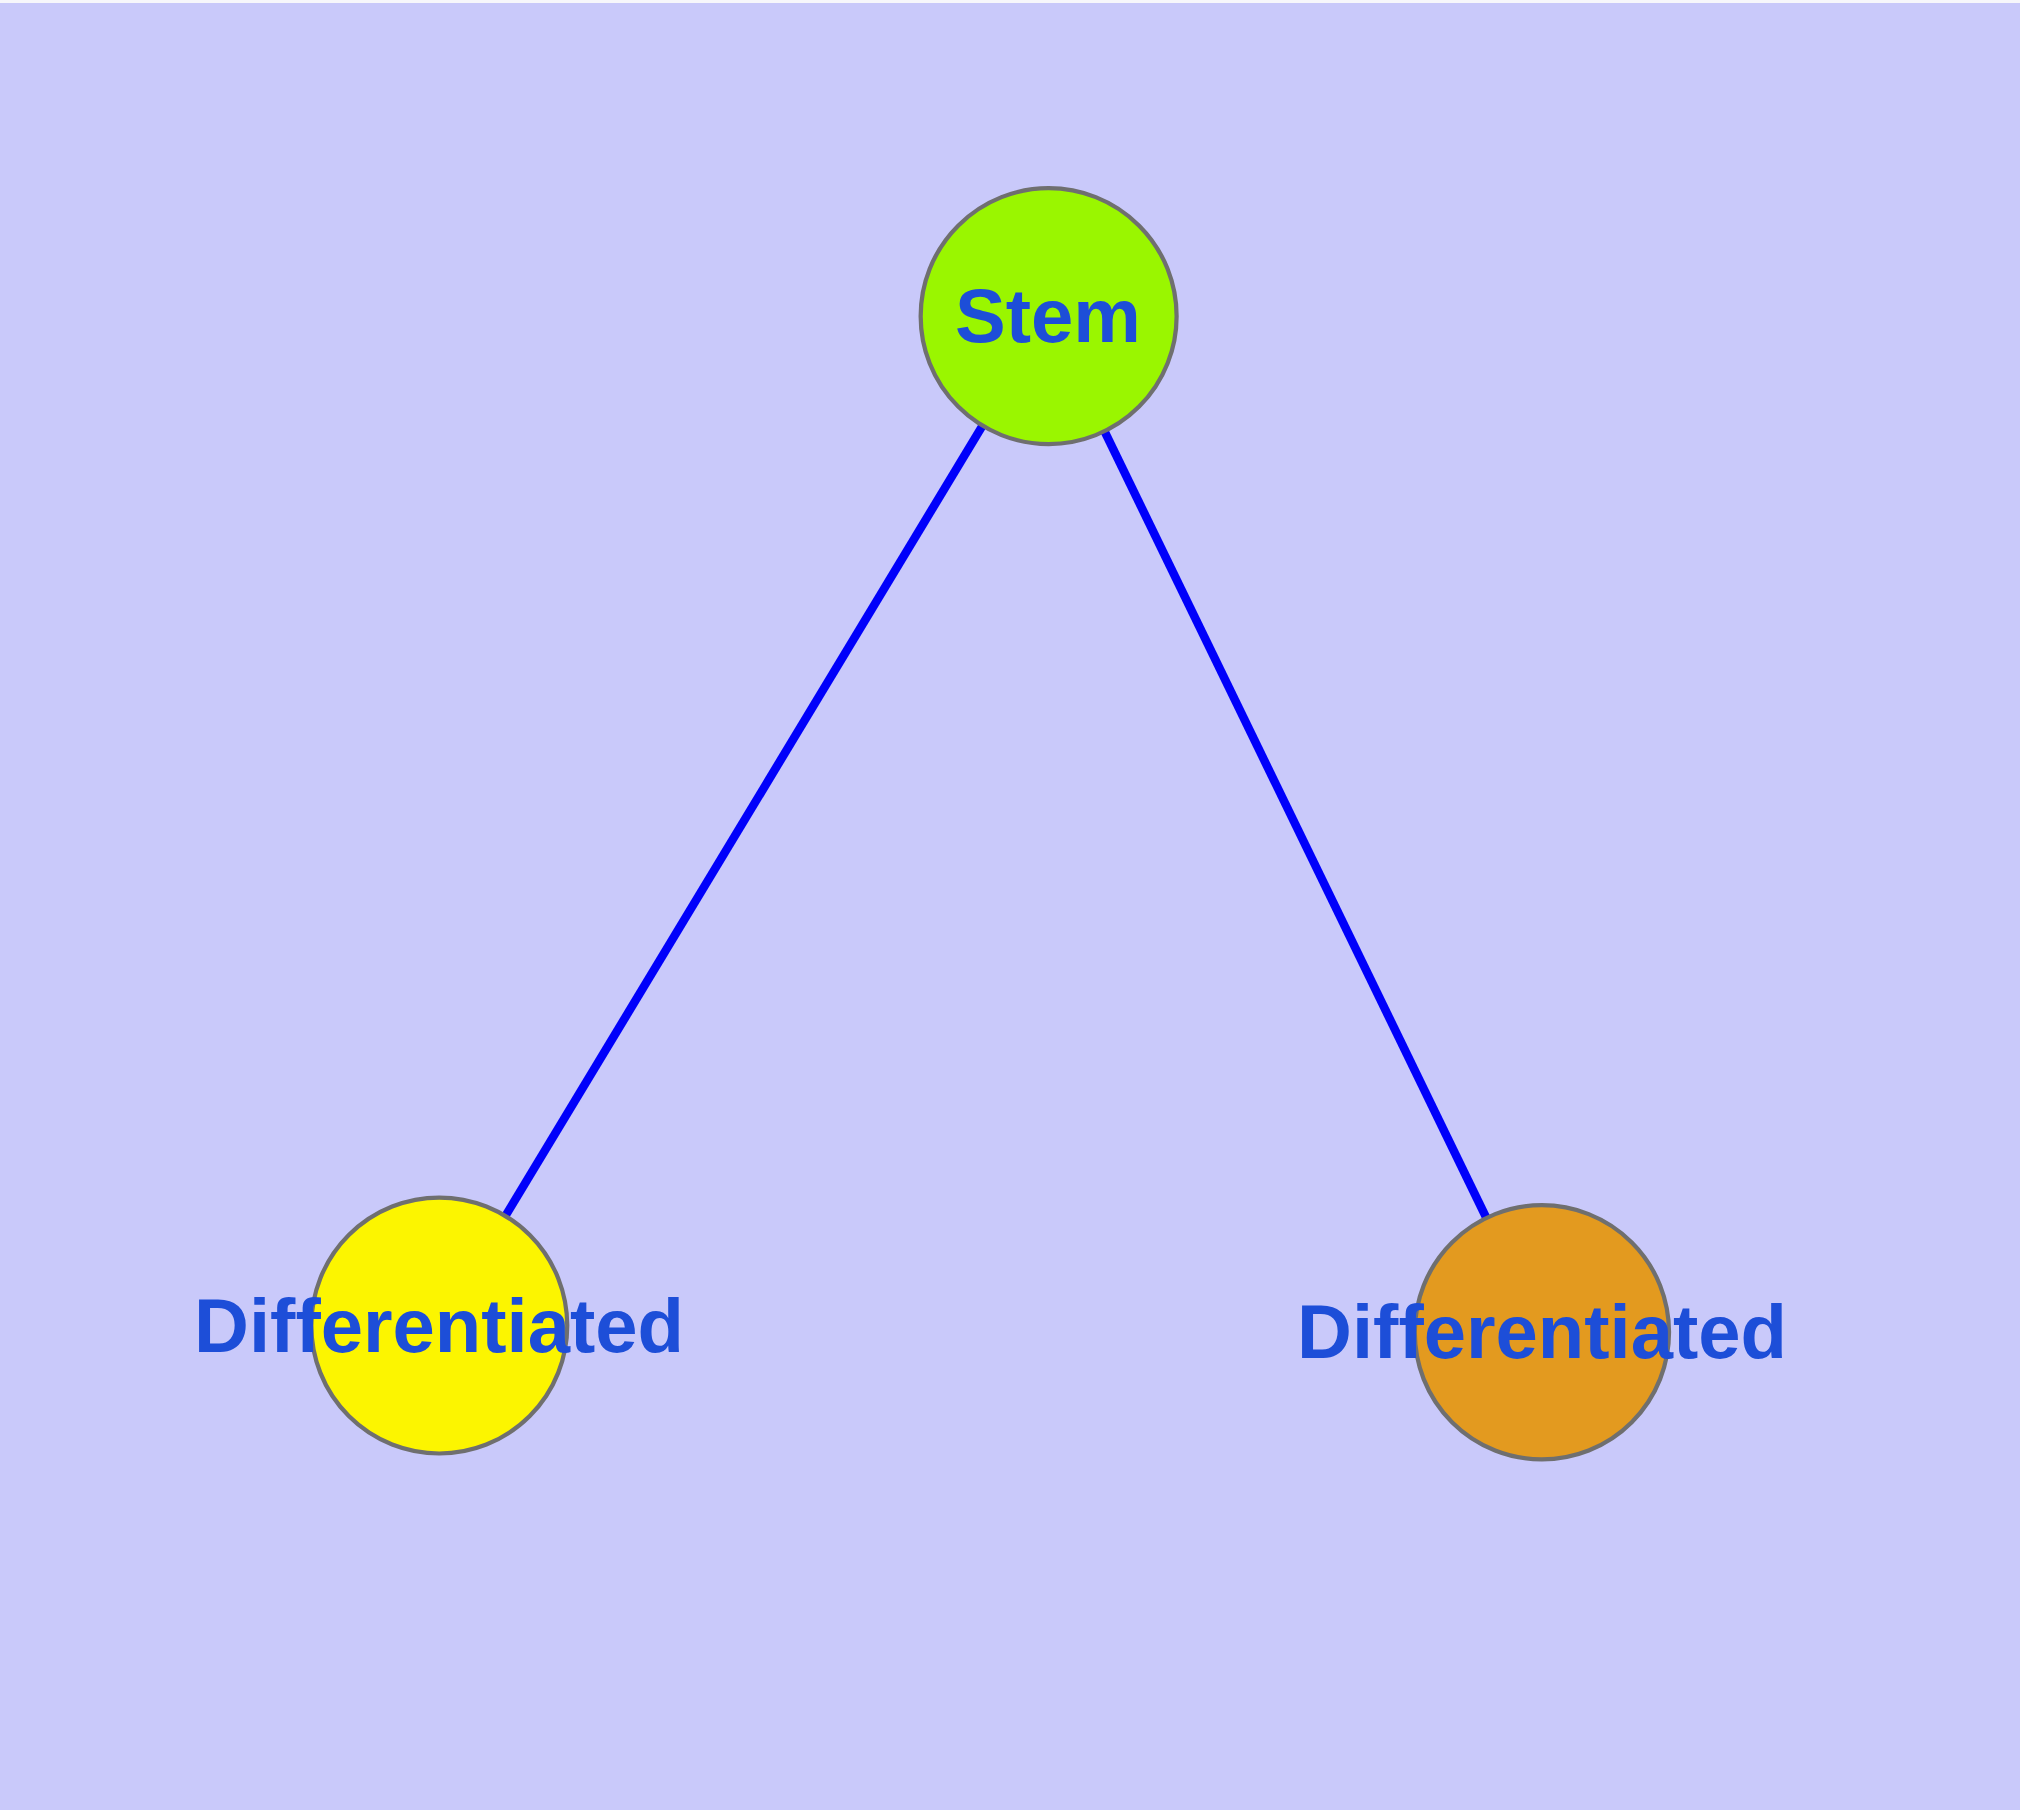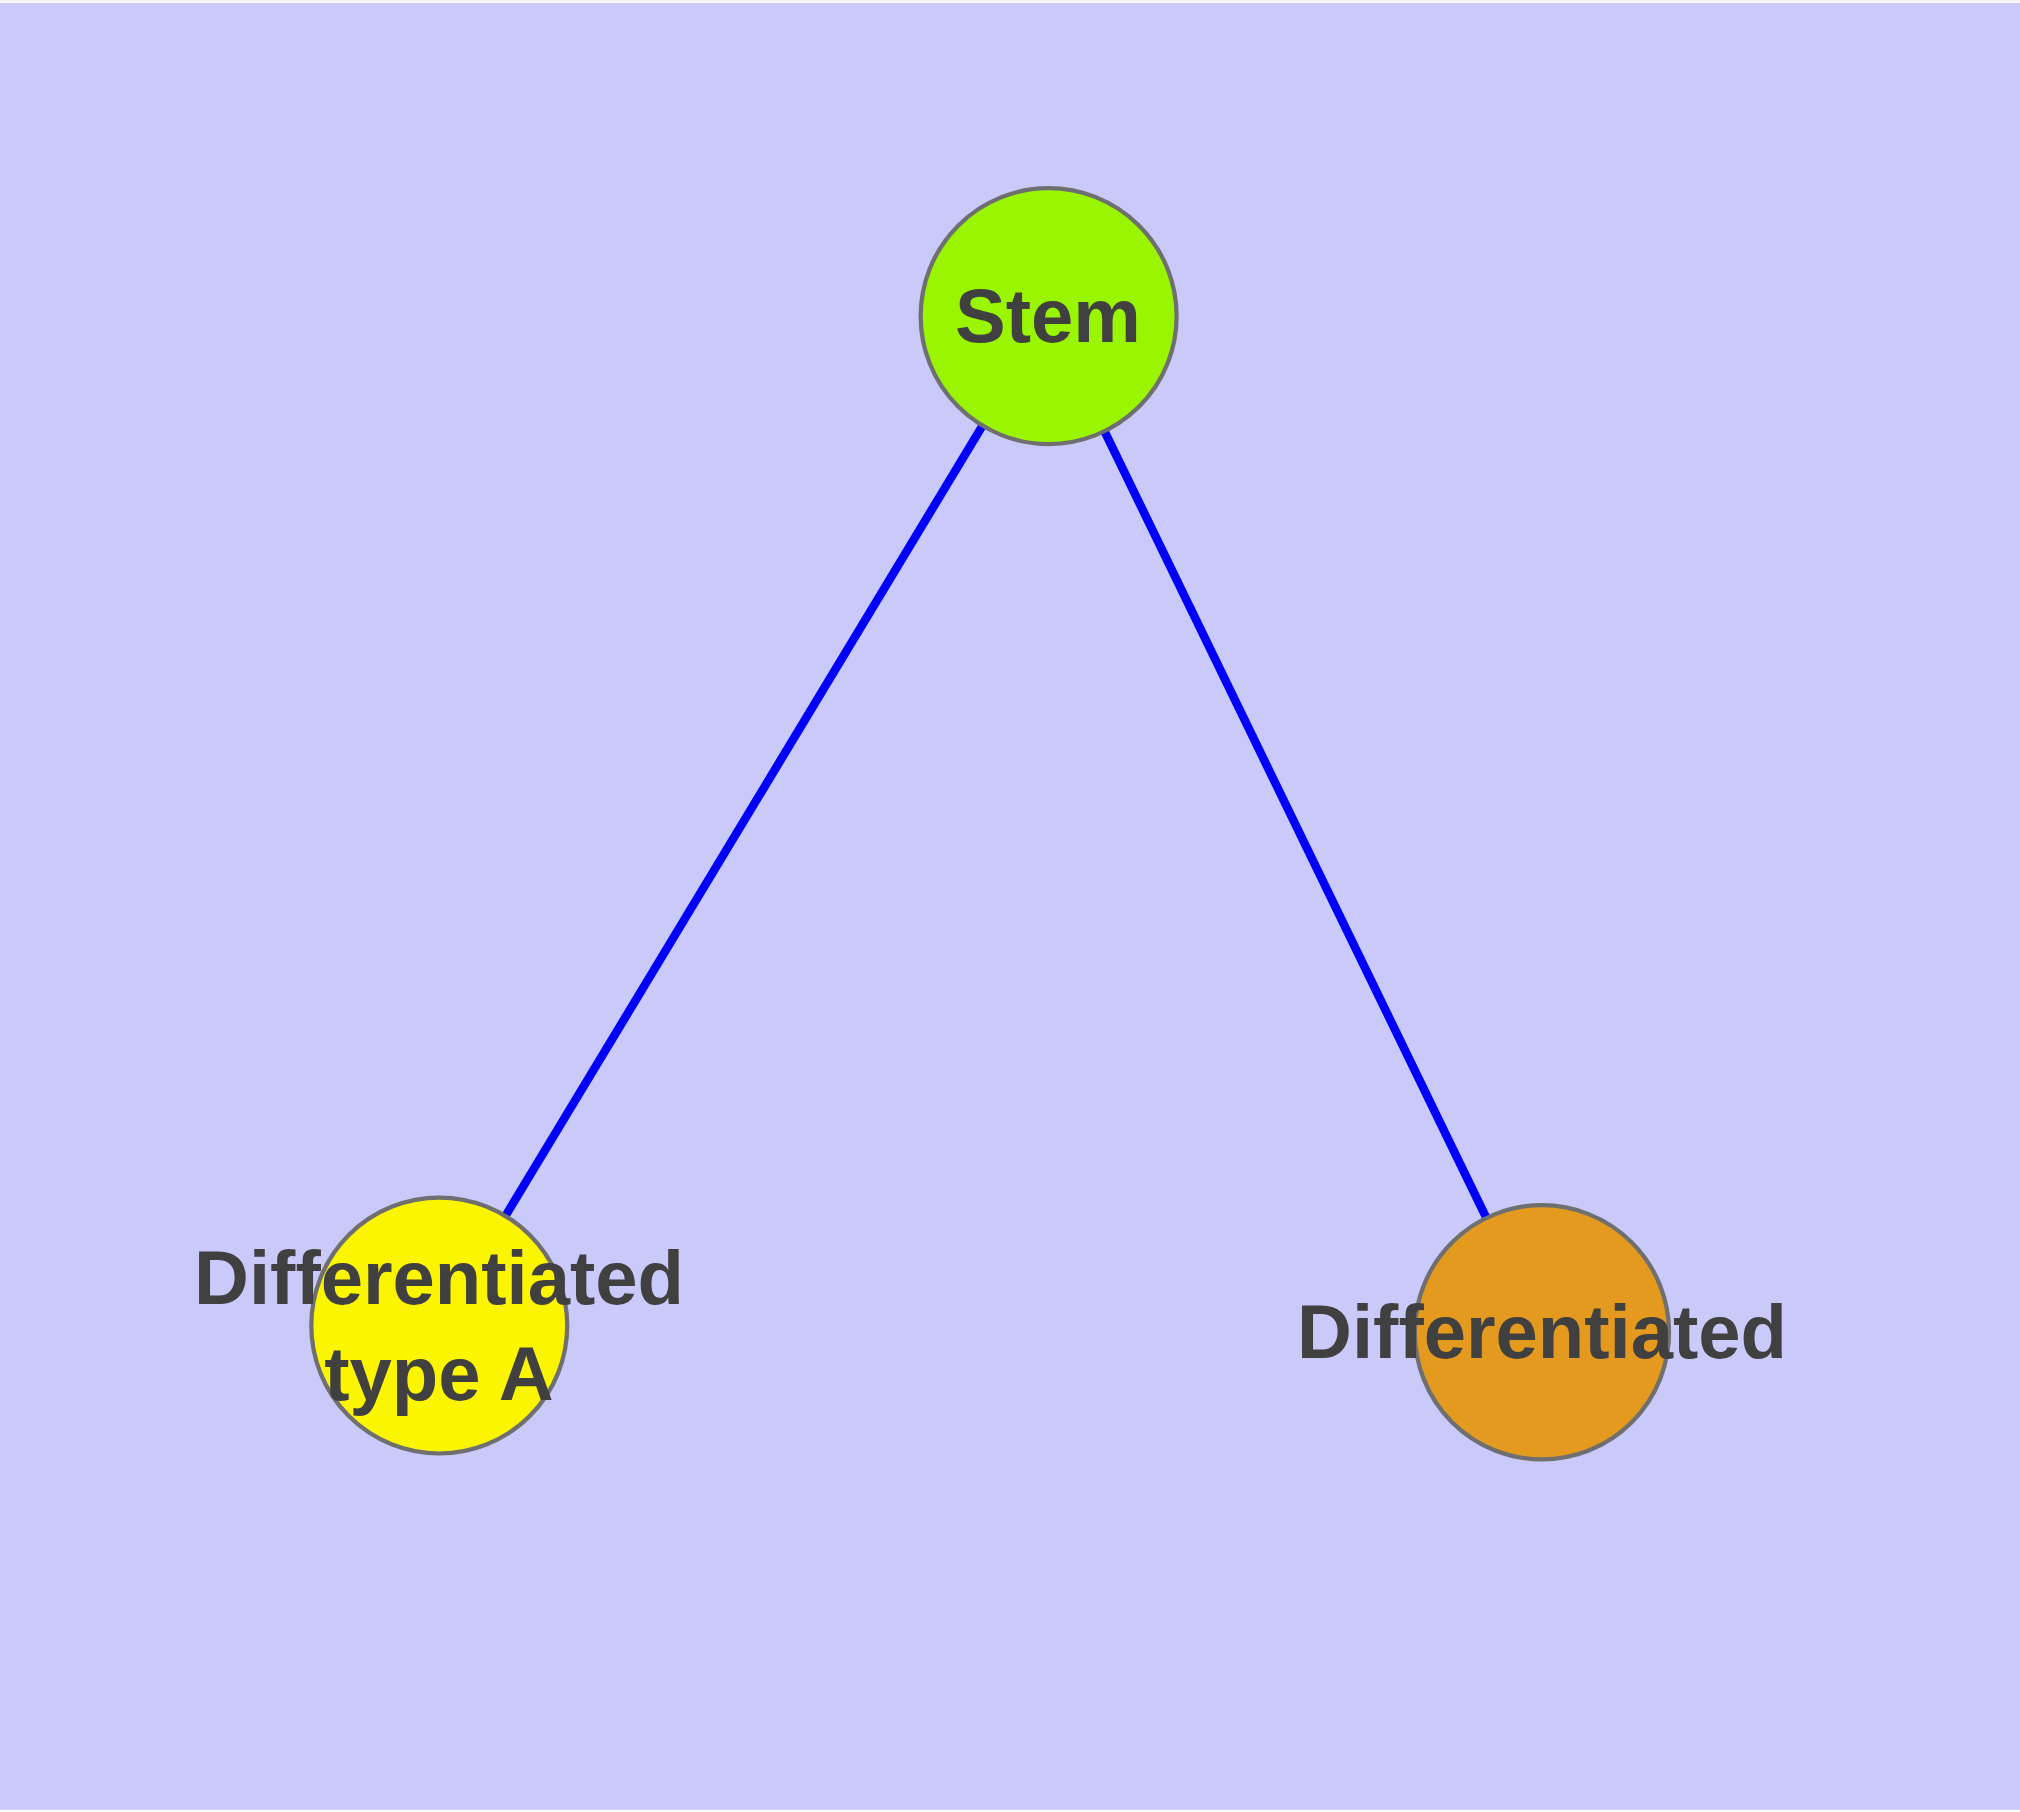--- a/index.html
+++ b/index.html
@@ -30,21 +30,21 @@
     left: 0;
     top: 0;
     width: 100%;
     height: 100%;
     display: block;
   }
   .node-label {
     position: absolute;
     transform: translate(-50%, -50%);
     text-align: center;
-    color: #404040;
+    color: #1d4ed8;
     font-weight: bold;
     font-size: 76px;
     line-height: 96px;
     white-space: nowrap;
   }
   .node-label .line {
     display: block;
   }
 </style>
 </head>
@@ -61,20 +61,19 @@
 
   <div class="strip top" style="background: rgb(247, 247, 251);"></div>
   <div class="strip bottom" style="background: rgb(255, 255, 255);"></div>
 
   <div class="node-label" style="left: 1048px; top: 316px;">
     <span class="line">Stem</span>
   </div>
 
   <div class="node-label" style="left: 439px; top: 1326px;">
     <span class="line">Differentiated</span>
-    <span class="line">type A</span>
   </div>
 
   <div class="node-label" style="left: 1542px; top: 1332px;">
     <span class="line">Differentiated</span>
   </div>
 </div>
 
 
 </body></html>

